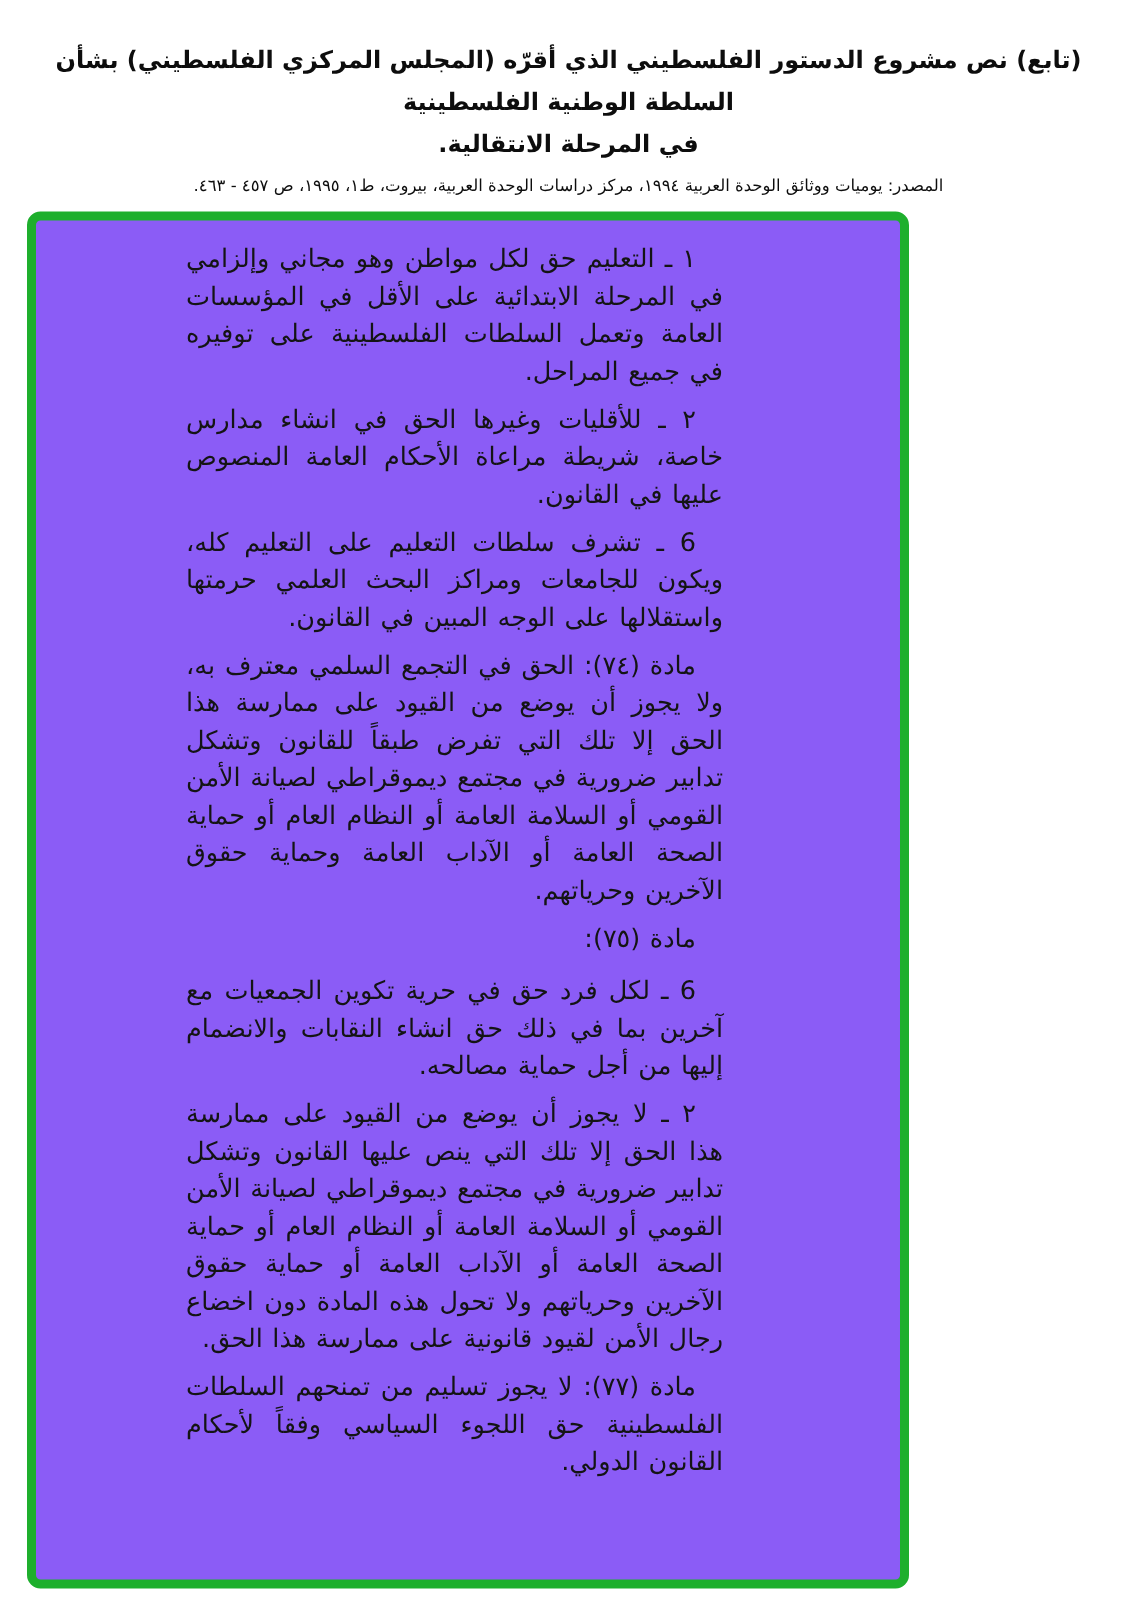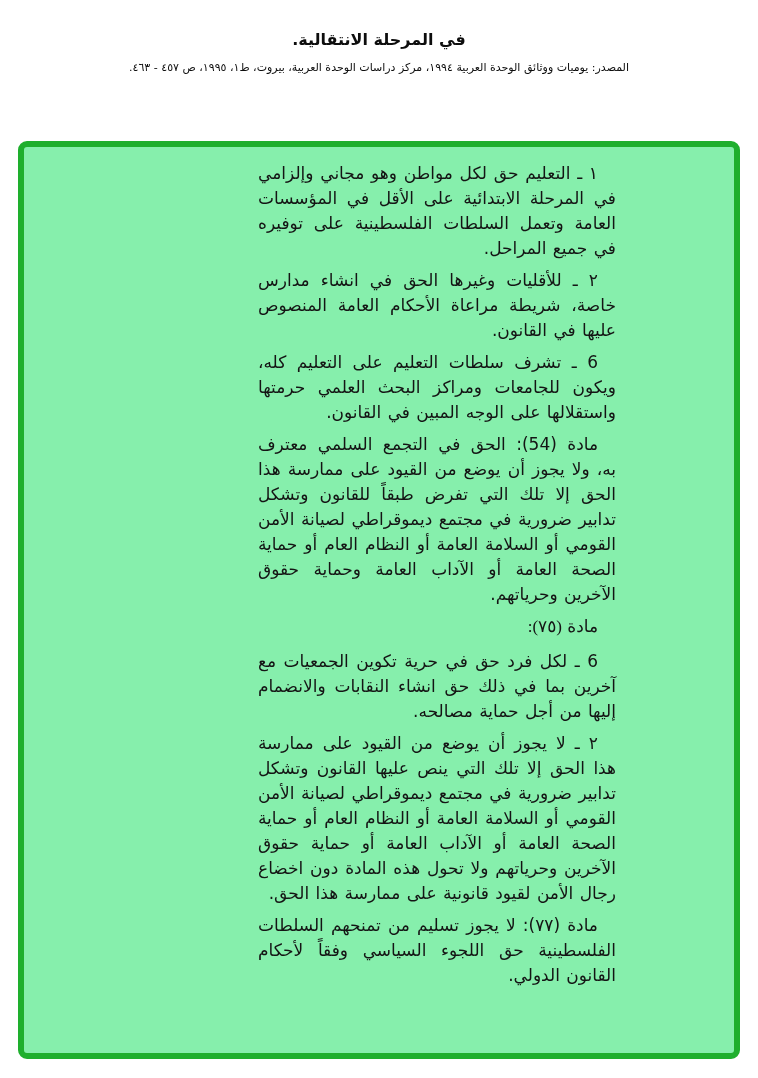--- a/index.html
+++ b/index.html
@@ -30,60 +30,61 @@
     margin-top: 7px;
     font-size: 11px;
     font-weight: 400;
     color: #0d0d0d;
     padding: 0 40px;
   }
   .green-box {
     position: absolute;
     left: 18px;
     top: 141px;
-    width: 722px;
+    width: 588px;
     height: 918px;
     border: 6px solid var(--green);
     border-radius: 9px;
-    background: #86efac;
+    background: #8b5cf6;
   }
   .text-column {
     position: absolute;
     top: 14px;
     right: 118px;
     width: 358px;
     direction: rtl;
     text-align: justify;
   }
   .para {
     font-size: 17px;
     line-height: 25px;
     text-indent: 18px;
     margin-bottom: 7px;
     color: var(--ink);
     word-spacing: 1px;
   }
-  .para.article-label { margin-bottom: 10px; font-family: Liberation Serif, serif; }
+  .para.article-label { margin-bottom: 10px; }
 </style>
 </head>
 <body>
 
 <div class="page">
 
   <div class="header">
+    <div class="title-line">(تابع) نص مشروع الدستور الفلسطيني الذي أقرّه (المجلس المركزي الفلسطيني) بشأن السلطة الوطنية الفلسطينية</div>
     <div class="title-line">في المرحلة الانتقالية.</div>
     <div class="source-line">المصدر: يوميات ووثائق الوحدة العربية ١٩٩٤، مركز دراسات الوحدة العربية، بيروت، ط١، ١٩٩٥، ص ٤٥٧ - ٤٦٣.</div>
   </div>
 
   <div class="green-box">
     <div class="text-column">
       <p class="para">١ ـ التعليم حق لكل مواطن وهو مجاني وإلزامي في المرحلة الابتدائية على الأقل في المؤسسات العامة وتعمل السلطات الفلسطينية على توفيره في جميع المراحل.</p>
       <p class="para">٢ ـ للأقليات وغيرها الحق في انشاء مدارس خاصة، شريطة مراعاة الأحكام العامة المنصوص عليها في القانون.</p>
       <p class="para">6 ـ تشرف سلطات التعليم على التعليم كله، ويكون للجامعات ومراكز البحث العلمي حرمتها واستقلالها على الوجه المبين في القانون.</p>
-      <p class="para">مادة (54): الحق في التجمع السلمي معترف به، ولا يجوز أن يوضع من القيود على ممارسة هذا الحق إلا تلك التي تفرض طبقاً للقانون وتشكل تدابير ضرورية في مجتمع ديموقراطي لصيانة الأمن القومي أو السلامة العامة أو النظام العام أو حماية الصحة العامة أو الآداب العامة وحماية حقوق الآخرين وحرياتهم.</p>
+      <p class="para">مادة (٧٤): الحق في التجمع السلمي معترف به، ولا يجوز أن يوضع من القيود على ممارسة هذا الحق إلا تلك التي تفرض طبقاً للقانون وتشكل تدابير ضرورية في مجتمع ديموقراطي لصيانة الأمن القومي أو السلامة العامة أو النظام العام أو حماية الصحة العامة أو الآداب العامة وحماية حقوق الآخرين وحرياتهم.</p>
       <p class="para article-label">مادة (٧٥):</p>
       <p class="para">6 ـ لكل فرد حق في حرية تكوين الجمعيات مع آخرين بما في ذلك حق انشاء النقابات والانضمام إليها من أجل حماية مصالحه.</p>
       <p class="para">٢ ـ لا يجوز أن يوضع من القيود على ممارسة هذا الحق إلا تلك التي ينص عليها القانون وتشكل تدابير ضرورية في مجتمع ديموقراطي لصيانة الأمن القومي أو السلامة العامة أو النظام العام أو حماية الصحة العامة أو الآداب العامة أو حماية حقوق الآخرين وحرياتهم ولا تحول هذه المادة دون اخضاع رجال الأمن لقيود قانونية على ممارسة هذا الحق.</p>
       <p class="para">مادة (٧٧): لا يجوز تسليم من تمنحهم السلطات الفلسطينية حق اللجوء السياسي وفقاً لأحكام القانون الدولي.</p>
     </div>
   </div>
 
 </div>
 
 </body></html>

